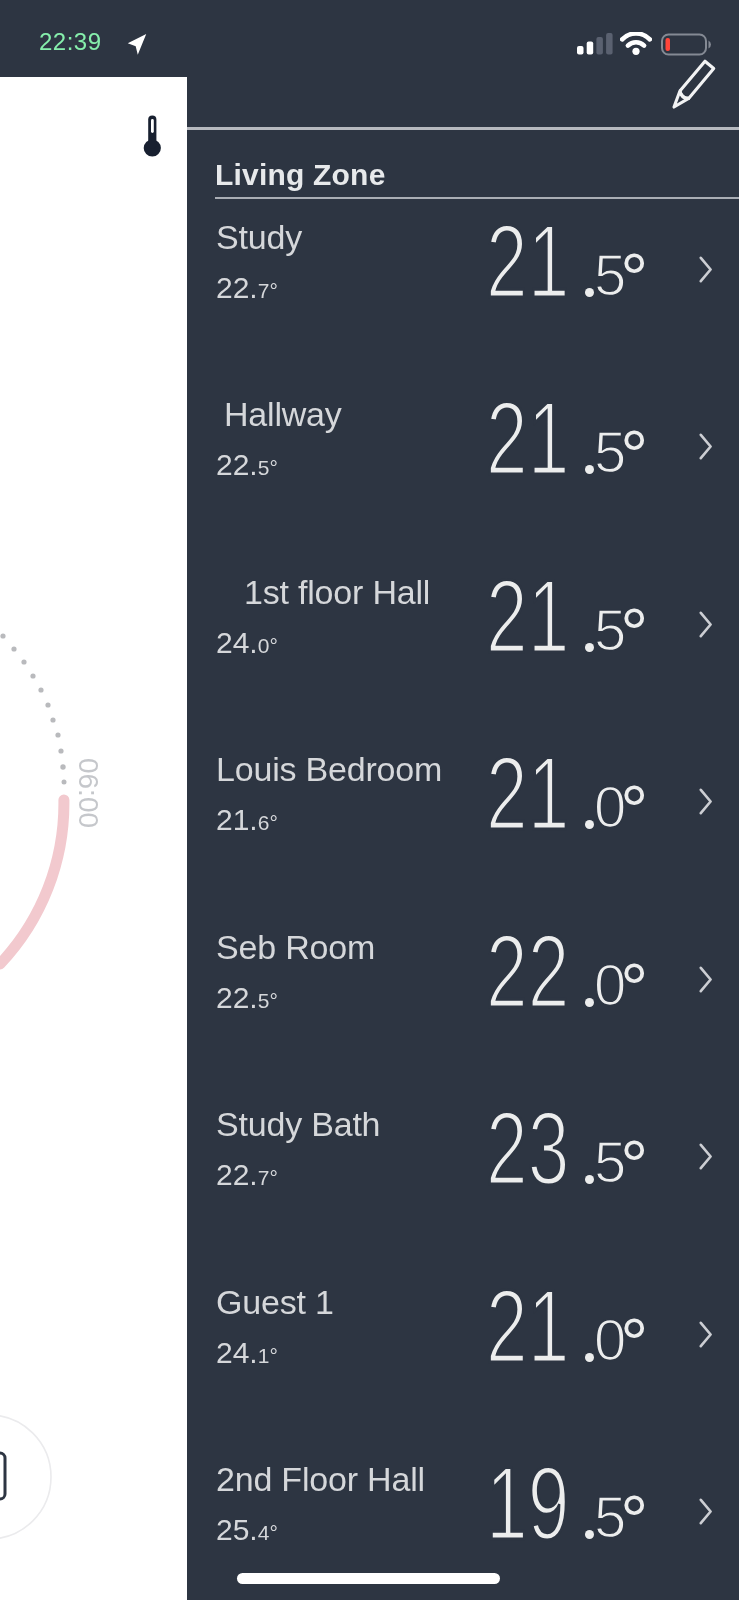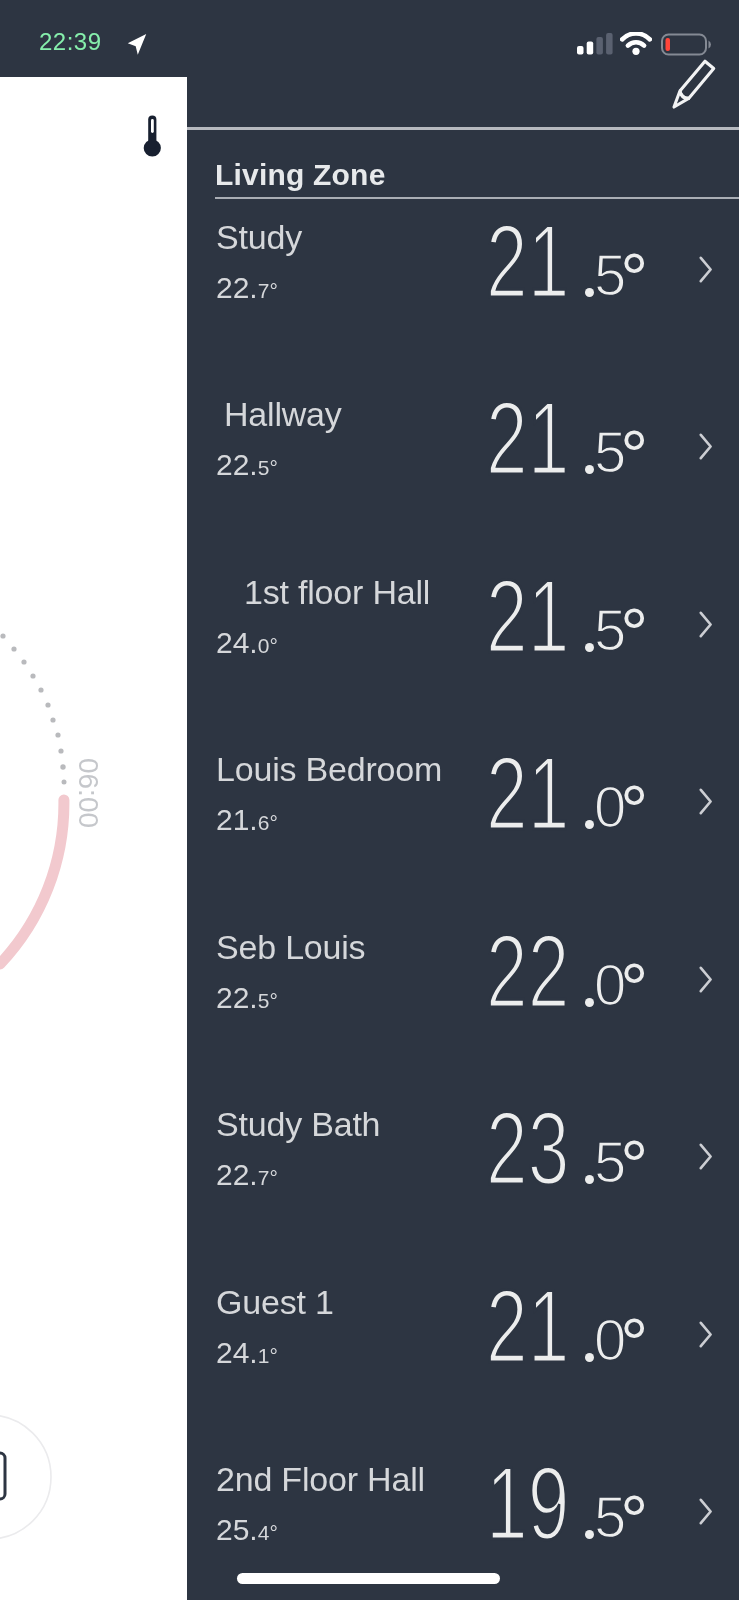--- a/index.html
+++ b/index.html
@@ -132,21 +132,21 @@
 <div class="abs name" style="left:216px;top:756px;">Louis Bedroom</div>
 
 <div class="abs smalltemp" style="left:216px;top:805px;"><span class="a">21.</span><span class="b">6°</span></div>
 
 <div class="abs bigtemp" style="left:486px;top:741px;"><span class="big"><span>21</span></span><span class="dot"></span><span class="dec">0</span><span class="deg">°</span></div>
 
 <svg class="abs" style="left:699px;top:788px;" width="15" height="27" viewBox="0 0 15 27">
     <path d="M1.8 1.8 L11.6 13.5 L1.8 25.2" fill="none" stroke="#ccced3" stroke-width="2.6" stroke-linecap="round" stroke-linejoin="round"></path>
   </svg>
 
-<div class="abs name" style="left:216px;top:934px;">Seb Louis</div>
+<div class="abs name" style="left:216px;top:934px;">Seb Room</div>
 
 <div class="abs smalltemp" style="left:216px;top:983px;"><span class="a">22.</span><span class="b">5°</span></div>
 
 <div class="abs bigtemp" style="left:486px;top:919px;"><span class="big"><span>22</span></span><span class="dot"></span><span class="dec">0</span><span class="deg">°</span></div>
 
 <svg class="abs" style="left:699px;top:966px;" width="15" height="27" viewBox="0 0 15 27">
     <path d="M1.8 1.8 L11.6 13.5 L1.8 25.2" fill="none" stroke="#ccced3" stroke-width="2.6" stroke-linecap="round" stroke-linejoin="round"></path>
   </svg>
 
 <div class="abs name" style="left:216px;top:1111px;">Study Bath</div>

